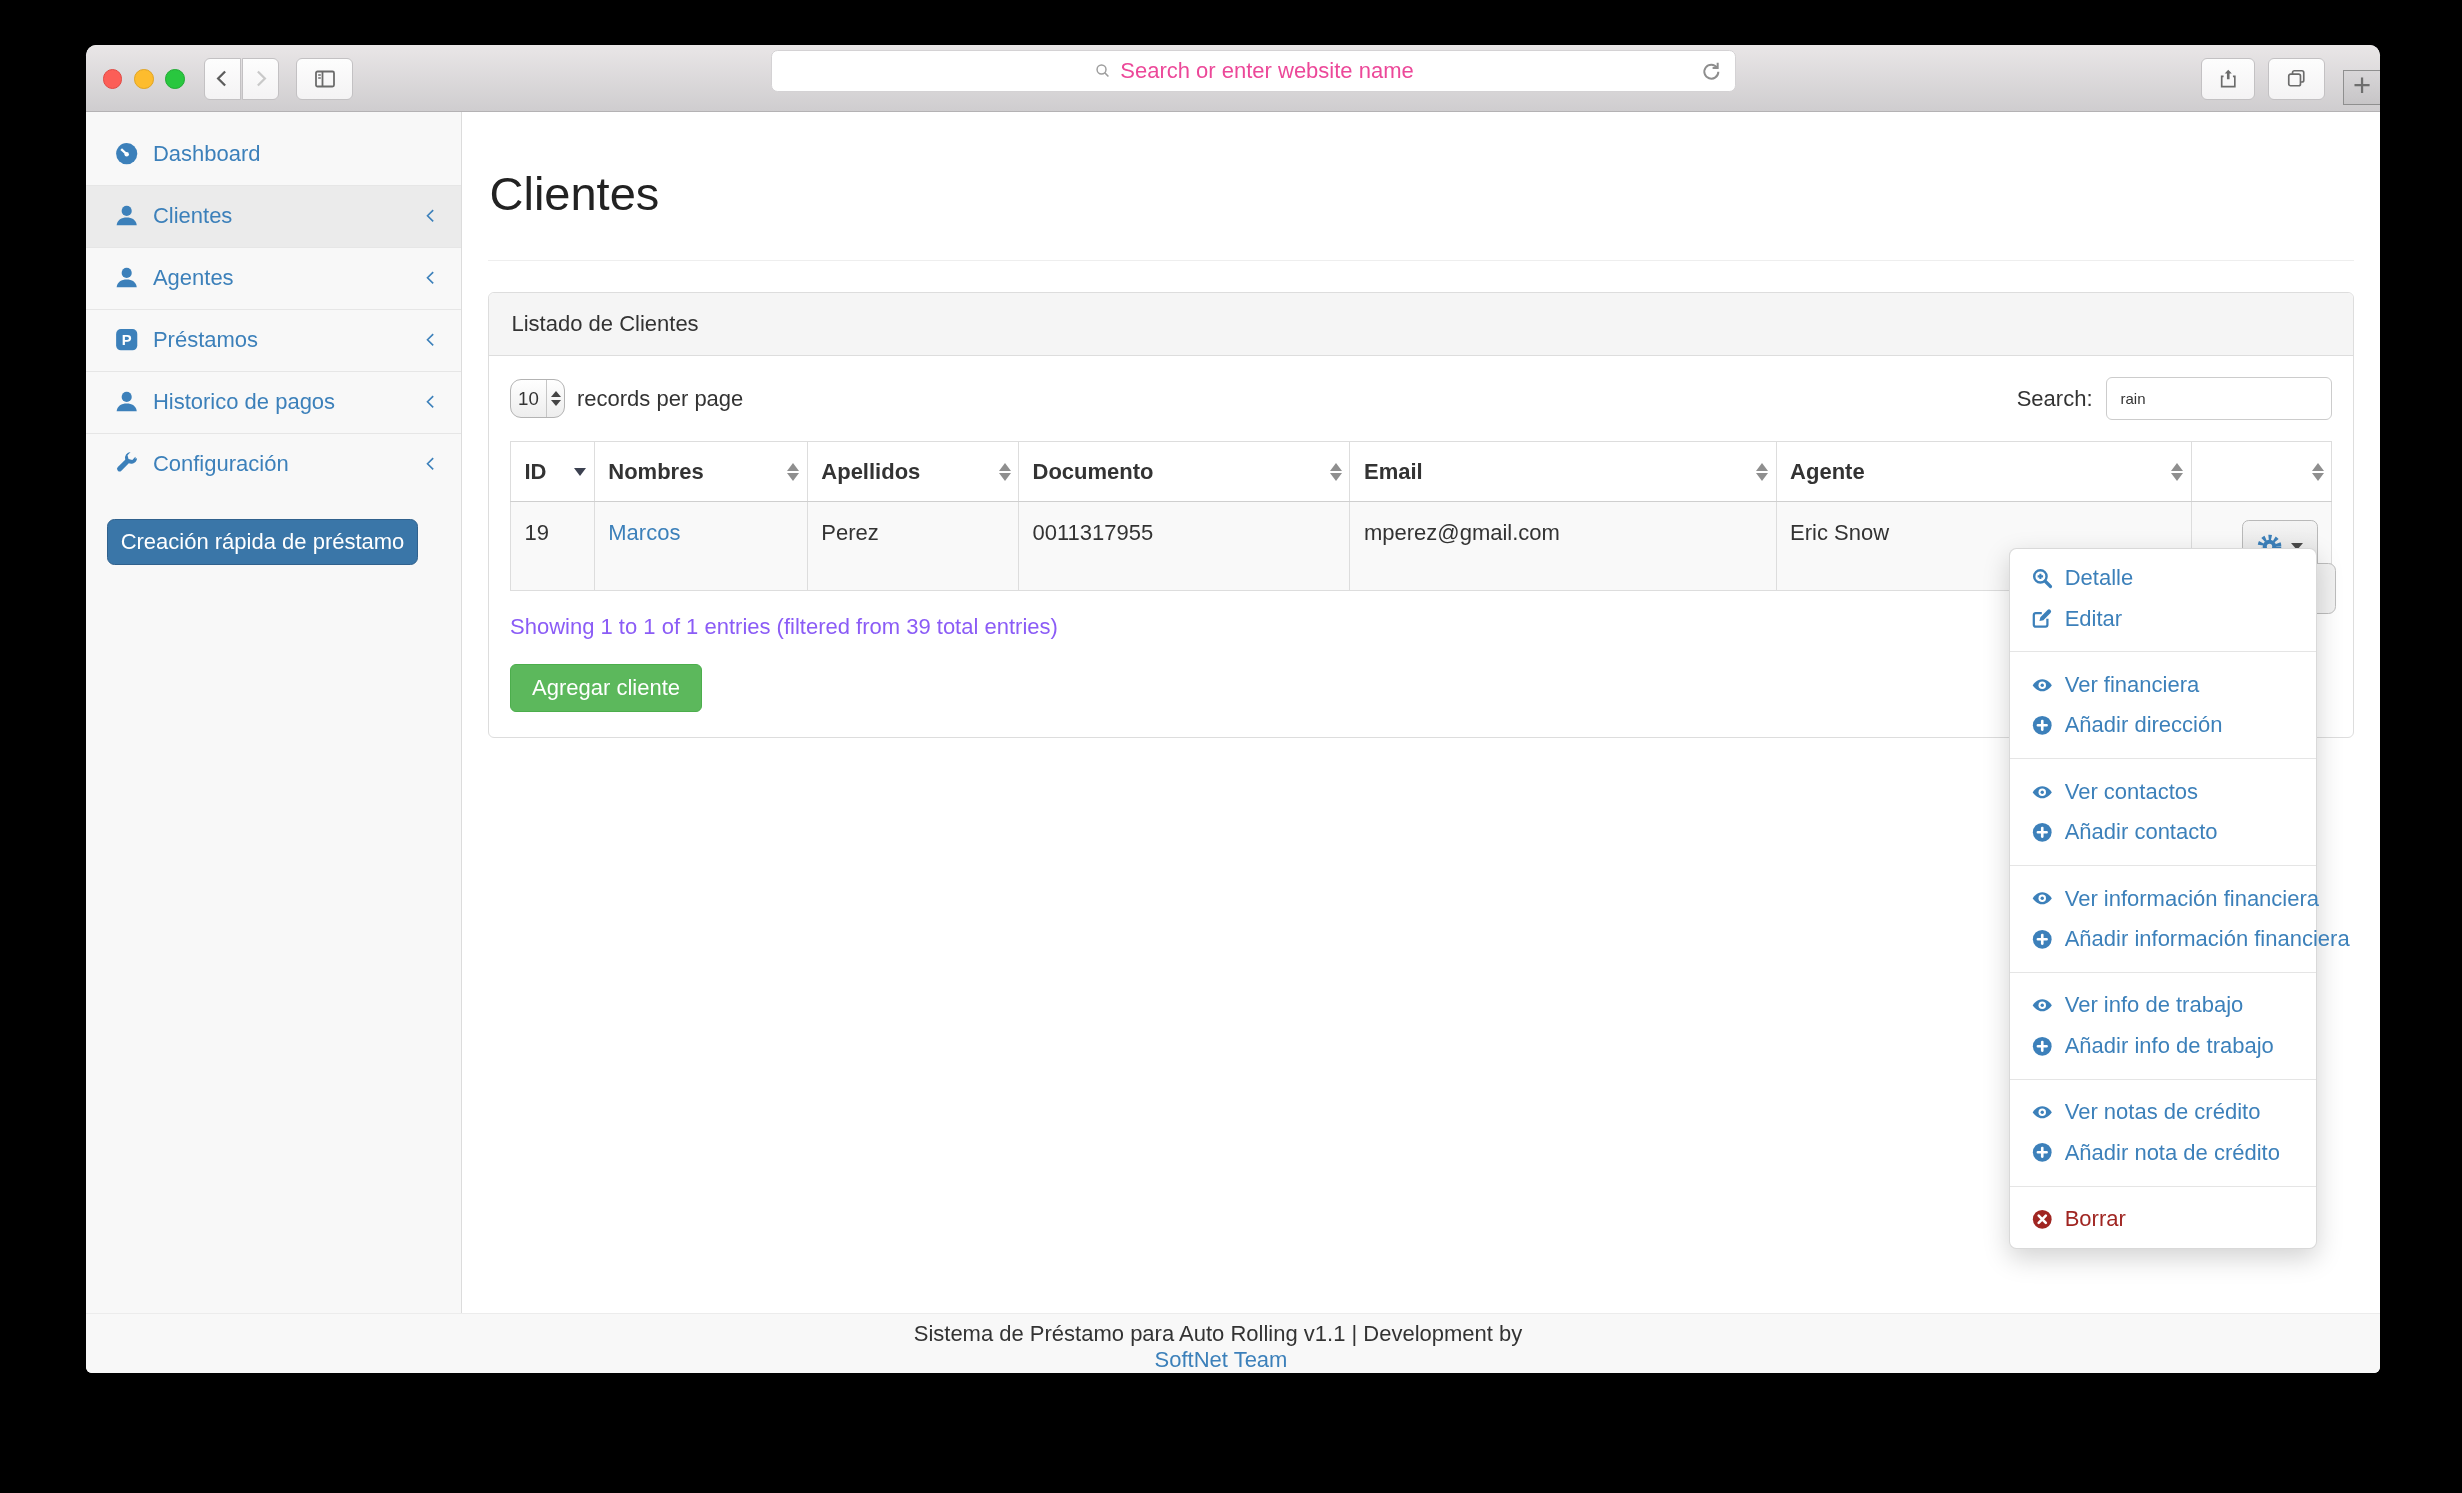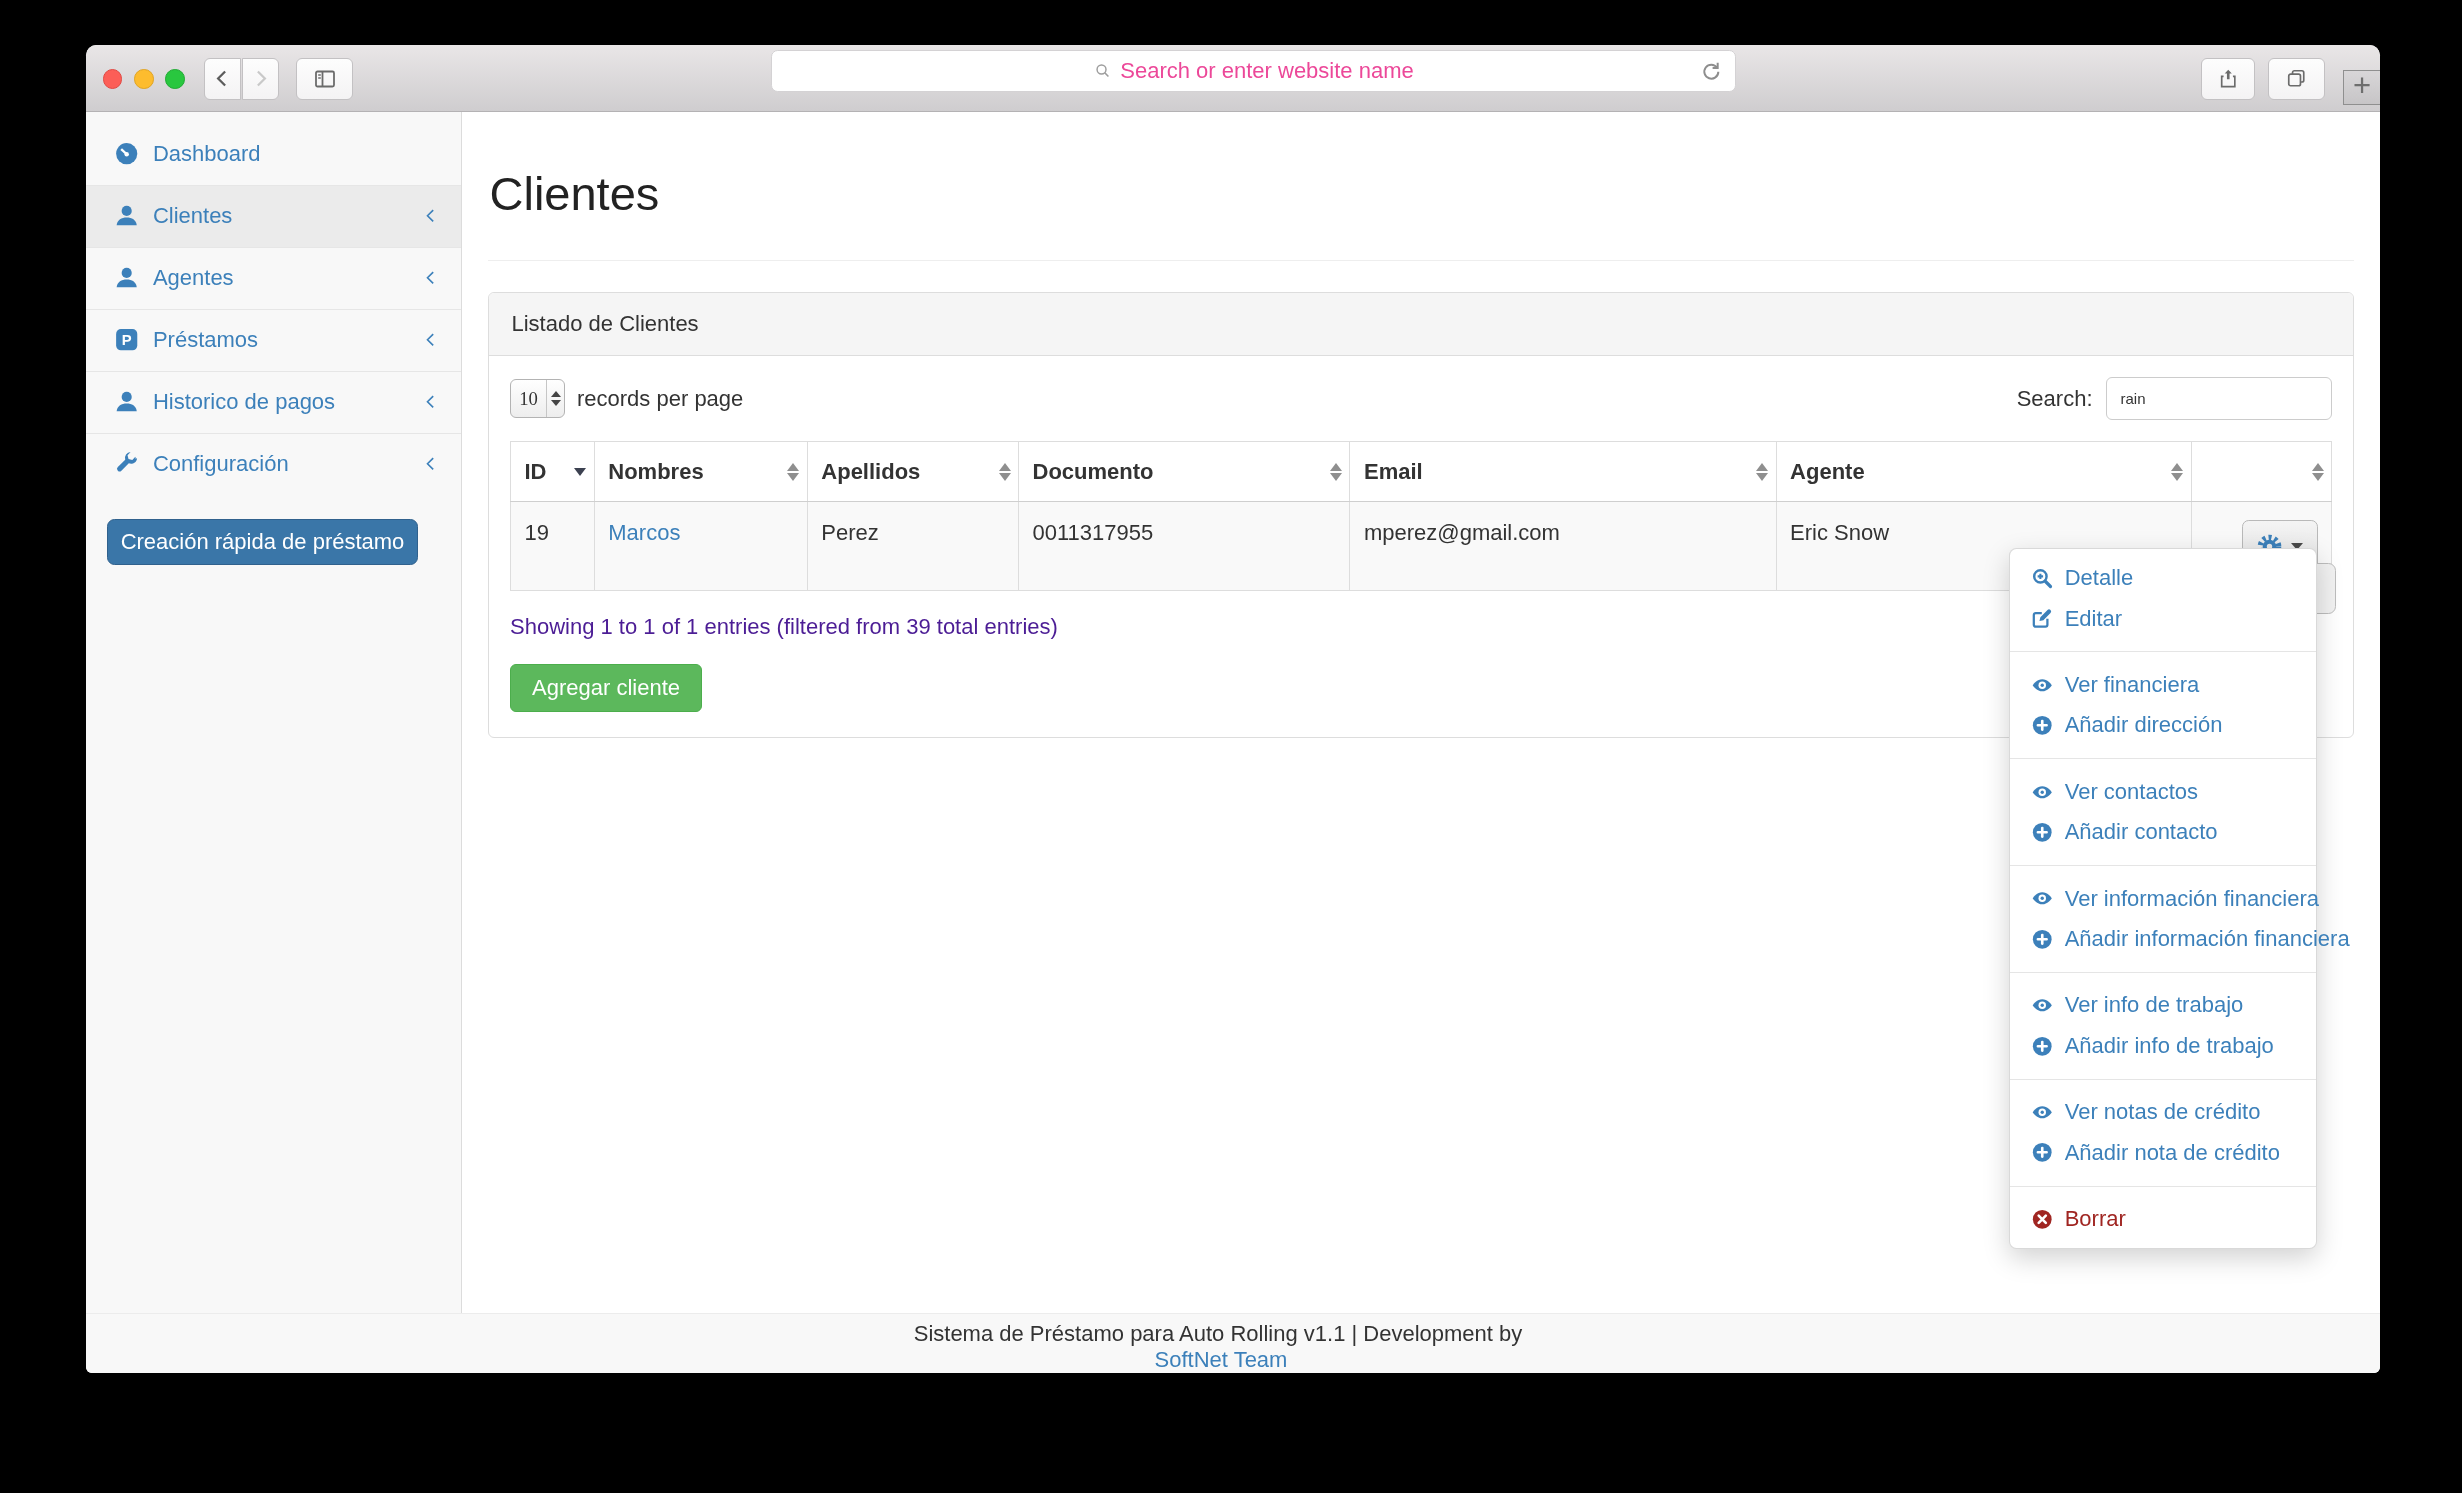--- a/index.html
+++ b/index.html
@@ -54,22 +54,22 @@
   .main { flex:1; background:#fff; padding:0 26px; min-width:0; }
   .page-title { margin:54px 0 39px 1.5px; font-size:47px; font-weight:500; color:#222; }
   .title-hr { border:none; border-top:0.7px solid #eee; margin-bottom:31px; }
   .panel { border:0.7px solid #ddd; border-radius:6px; background:#fff;margin-top:12px; }
   .panel-heading { background:#f5f5f5; border-bottom:0.7px solid #ddd; border-radius:5.2px 5.2px 0 0;
                    padding:18px 22.5px; font-size:22px; color:#333; }
   .panel-body { padding:21px 21px 25.4px; }
 
   .toolbar { display:flex; justify-content:space-between; align-items:center; margin-bottom:21px; }
   .records { display:flex; align-items:center; font-size:22px; color:#333; }
-  .spinner { display:flex; width:55px; height:39px; border:0.7px solid #b3b3b3; border-radius:6px;
-             background:linear-gradient(#fff,#ededed); overflow:hidden; cursor:pointer;font-family:Liberation Serif, serif; }
+  .spinner { display:flex; width:55px; height:39px; border:0.7px solid #b3b3b3; border-radius:11px;
+             background:linear-gradient(#fff,#ededed); overflow:hidden; cursor:pointer; }
   .spinner .val { flex:1; display:flex; align-items:center; justify-content:center; font-size:18.7px; color:#333; }
   .spinner .step { width:18px; border-left:0.7px solid #c6c6c6; display:flex; flex-direction:column;
                    align-items:center; justify-content:center; gap:3.7px; }
   .st-up { width:0;height:0;border-left:5.2px solid transparent;border-right:5.2px solid transparent;border-bottom:6.7px solid #444; }
   .st-dn { width:0;height:0;border-left:5.2px solid transparent;border-right:5.2px solid transparent;border-top:6.7px solid #444; }
   .records .lbl { margin-left:12px; }
   .searchbox { display:flex; align-items:center; font-size:22px; color:#333; }
   .searchbox input { margin-left:13.5px; width:226px; height:43px; border:0.7px solid #ccc; border-radius:6px;
                      padding:0 13.5px; font-size:15px; color:#333; font-family:"Liberation Sans",sans-serif; }
 
@@ -80,21 +80,21 @@
   .sort { position:absolute; right:7.5px; top:50%; transform:translateY(-50%); display:flex; flex-direction:column; gap:2.2px; }
   .tri-up { width:0;height:0;border-left:6.7px solid transparent;border-right:6.7px solid transparent;border-bottom:8.2px solid #8f8f8f; }
   .tri-dn { width:0;height:0;border-left:6.7px solid transparent;border-right:6.7px solid transparent;border-top:8.2px solid #8f8f8f; }
   .sort-desc .tri-dn { border-top-color:#3c4150; }
   .cell-link { color:#3c80ba; text-decoration:none; cursor:pointer; }
   .gear-btn { display:flex; align-items:center; justify-content:center; gap:7.5px; width:76px; height:52px;
               margin-left:auto; background:linear-gradient(#f4f4f4,#e2e2e2); border:0.7px solid #b9b9b9;
               border-radius:6.7px; cursor:pointer; }
   .caret { width:0;height:0;border-left:6.7px solid transparent;border-right:6.7px solid transparent;border-top:7.5px solid #4a4a4a; }
 
-  .summary { margin-top:22.5px; font-size:22px; color:#4c1d95; }
+  .summary { margin-top:22.5px; font-size:22px; color:#8b5cf6; }
   .add-btn { margin-top:24px; height:48px; padding:0 21px; background:#5cb85c; border:0.7px solid #4cae4c;
              border-radius:6px; color:#fff; font-size:22px; font-family:"Liberation Sans",sans-serif; cursor:pointer; }
 
   
   .footer { height:60px; background:#f8f8f8; border-top:0.7px solid #ececec; display:flex; align-items:center;
             justify-content:flex-end; padding-right:30px; font-size:22px; color:#333;flex-direction:column; }
   .footer a { color:#3c80ba; text-decoration:none; margin-left:6px; cursor:pointer; }
 
   
   .page-stub { position:absolute; left:2156px; top:518px; width:94px; height:51px; background:#f1f1f1;

